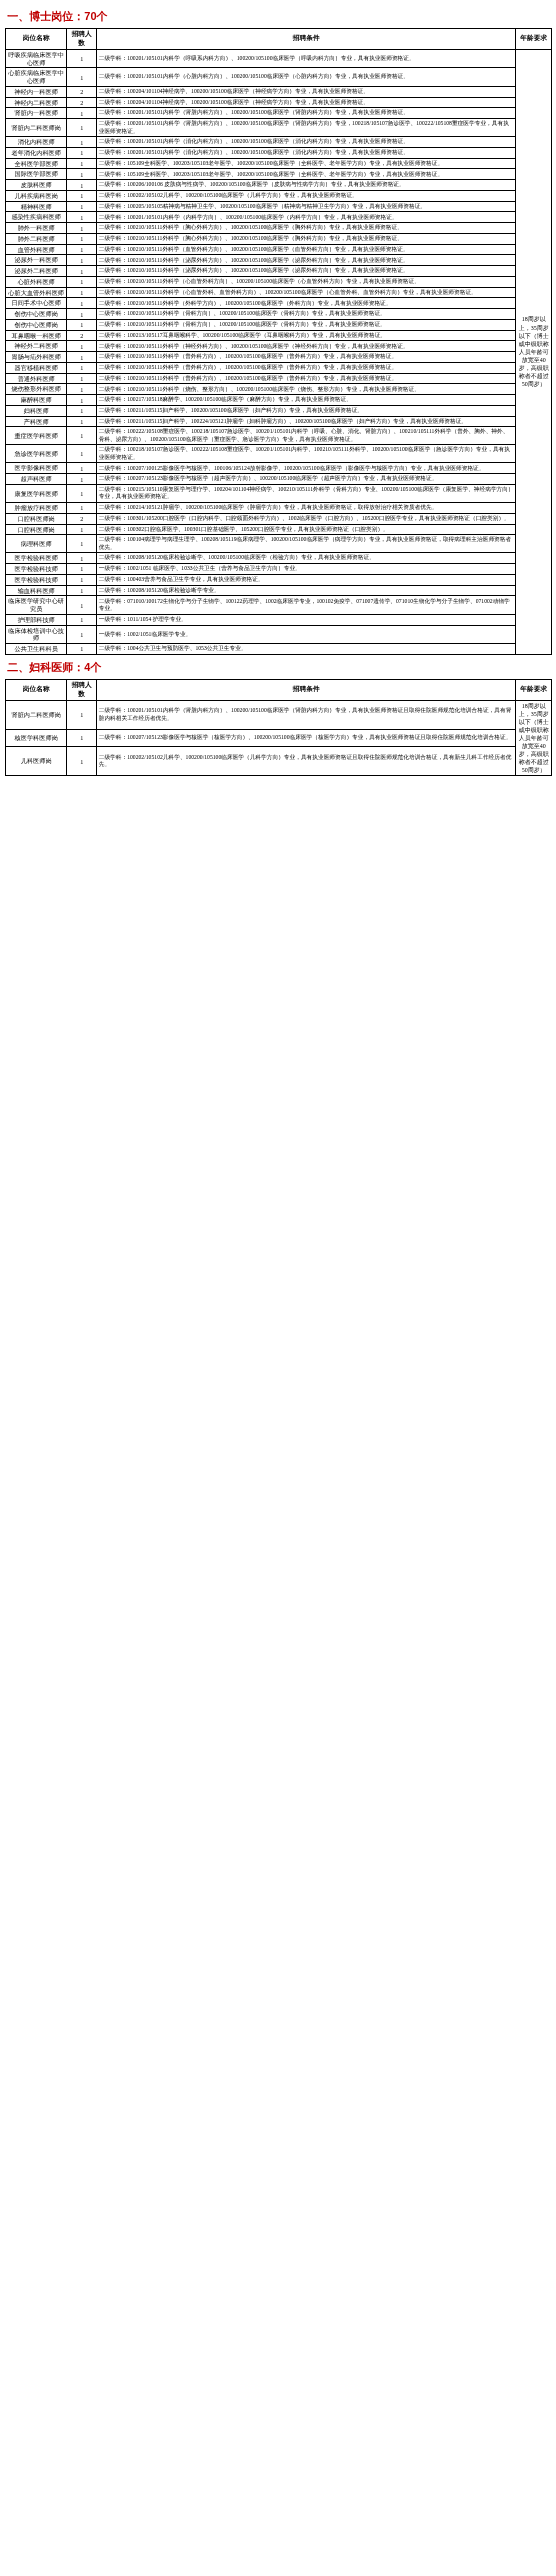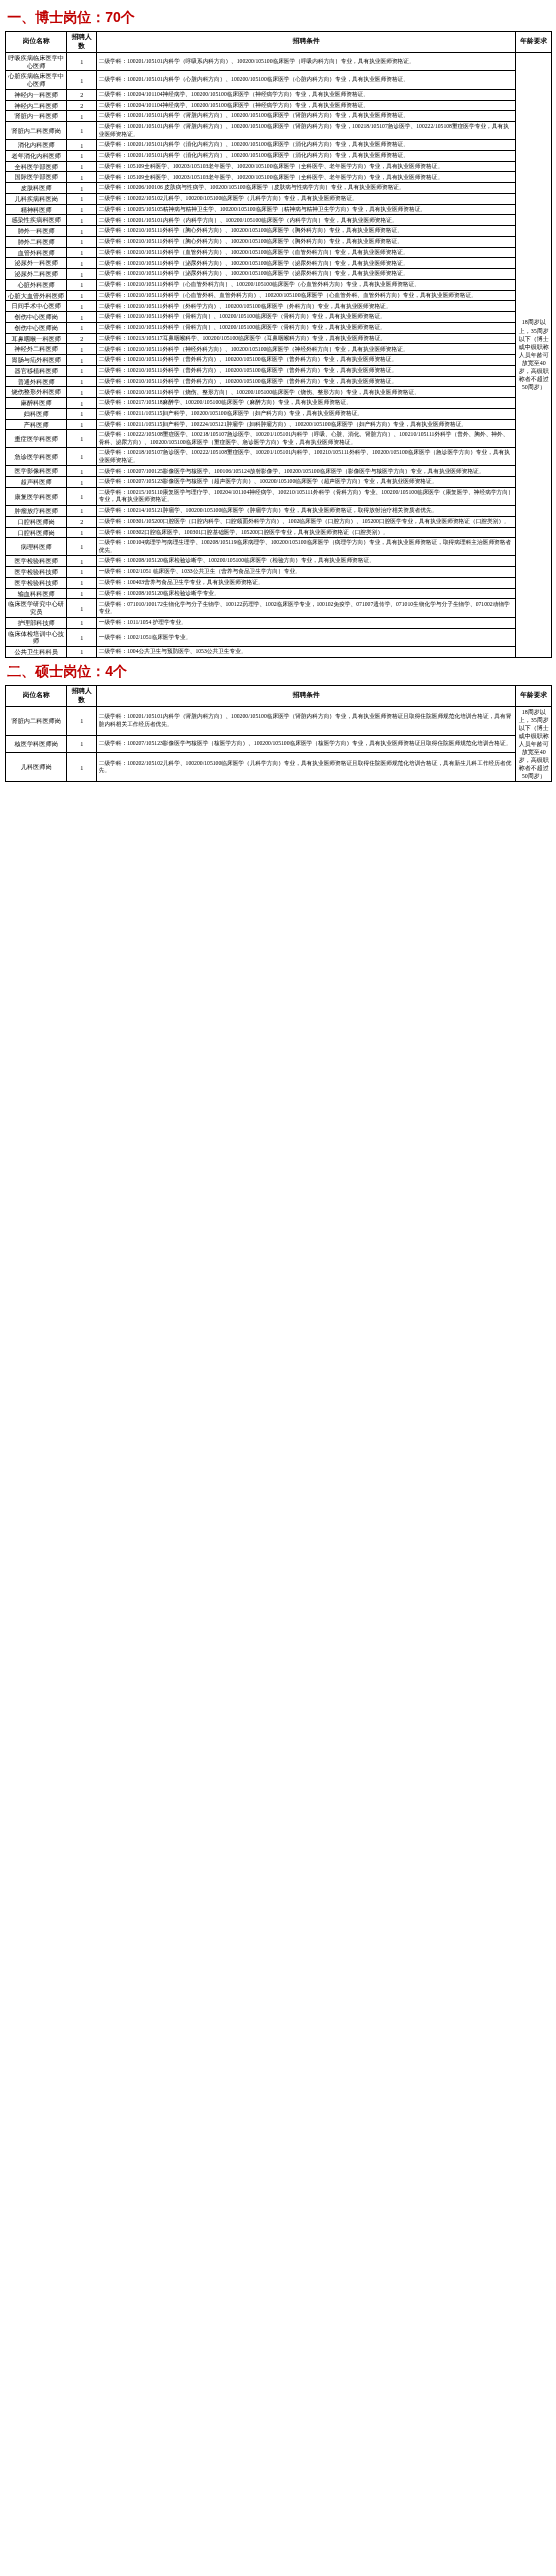--- a/index.html
+++ b/index.html
@@ -8,21 +8,21 @@
     padding: 0;
     background: #ffffff;
     font-family: "Liberation Serif", "DejaVu Serif", serif;
     width: 556px;
   }
   .page { width: 556px; padding: 4.1px 5.2px 15.5px 5.2px; }
 
   .section-title {
     color: #c00000;
     font-weight: bold;
-    font-size: 14px;
+    font-size: 11px;
     margin: 5.2px 0 3.6px 2.1px;
     font-family: "Liberation Sans", sans-serif;
   }
 
   table.jobs {
     border-collapse: collapse;
     width: 546px;
     table-layout: fixed;
     border: 0.5px solid #000;
   }
@@ -336,21 +336,21 @@
           <td class="cond">一级学科：1002/1051临床医学专业。</td>
         </tr>
         <tr>
           <td class="name">公共卫生科科员</td>
           <td class="num">1</td>
           <td class="cond">二级学科：1004公共卫生与预防医学、1053公共卫生专业。</td>
         </tr>
       </tbody>
   </table>
 
-  <div class="section-title">二、硕士岗位：4个</div>
+  <div class="section-title">二、妇科医师：4个</div>
 
   <table class="jobs">
     <colgroup>
       <col class="c-name">
         <col class="c-num">
         <col class="c-cond">
         <col class="c-age">
     </colgroup>
     <thead>
       <tr>

